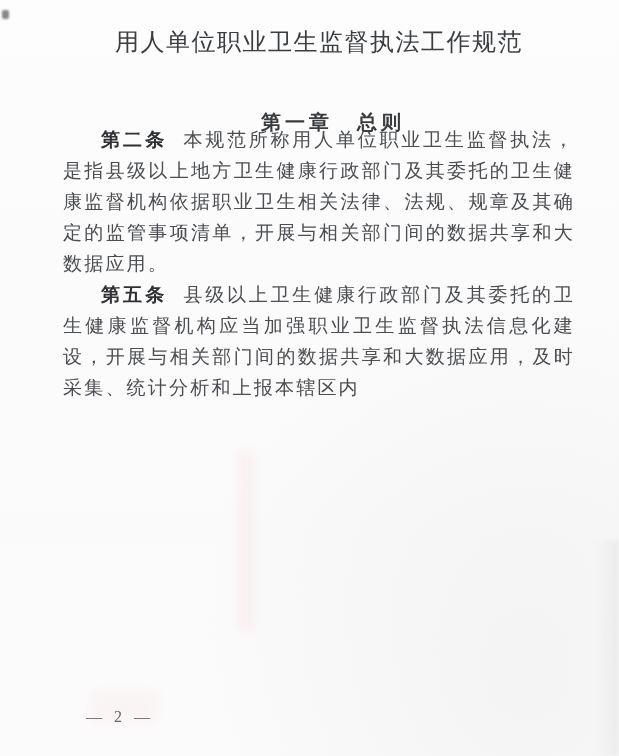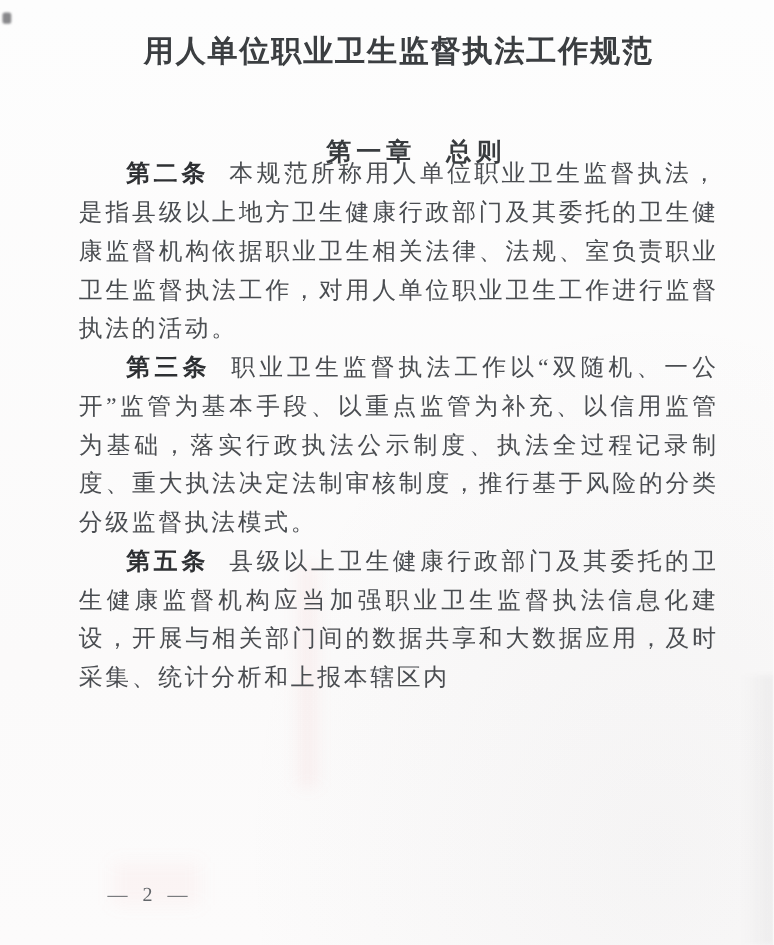--- a/index.html
+++ b/index.html
@@ -20,21 +20,21 @@
   }
   .doc-title {
     position: absolute;
     top: 26px;
     left: 63px;
     width: 512px;
     margin: 0;
     text-align: center;
     font-size: 24px;
     line-height: 32px;
-    font-weight: 700;
+    font-weight: 400;
     letter-spacing: 1.5px;
     color: #3b3e41;
     font-family: "Liberation Serif", "DejaVu Serif", serif;
   }
   .chapter-heading {
     position: absolute;
     top: 95px;
     left: 63px;
     width: 512px;
     margin: 14px;
@@ -109,19 +109,18 @@
   <div class="artifact artifact-corner-speck"></div>
   <div class="artifact artifact-pink-streak"></div>
   <div class="artifact artifact-pink-smudge"></div>
   <div class="artifact artifact-edge-shade"></div>
 
   <h1 class="doc-title">用人单位职业卫生监督执法工作规范</h1>
 
   <h2 class="chapter-heading">第一章　总则</h2>
 
   <div class="articles" id="articles">
-      <p class="article"><b class="law-label">第二条</b><span>本规范所称用人单位职业卫生监督执法，是指县级以上地方卫生健康行政部门及其委托的卫生健康监督机构依据职业卫生相关法律、法规、室负责职业卫生监督执法工作，对用人单位职业卫生工作进行监督执法的活动。</span></p>
-      <p class="article"><b class="law-label">第三条</b><span>职业卫生监督执法工作以“双随机、一公开”监管为基本手段、以重点监管为补充、以信用监管为基础，落实行政执法公示制度、执法全过程记录制度、重大执法决定法制审核制度，推行基于风险的分类分级监督执法模式。</span></p>
+      <p class="article"><b class="law-label">第二条</b><span>本规范所称用人单位职业卫生监督执法，是指县级以上地方卫生健康行政部门及其委托的卫生健康监督机构依据职业卫生相关法律、法规、规章及其确定的监管事项清单，开展与相关部门间的数据共享和大数据应用。</span></p>
       <p class="article"><b class="law-label">第五条</b><span>县级以上卫生健康行政部门及其委托的卫生健康监督机构应当加强职业卫生监督执法信息化建设，开展与相关部门间的数据共享和大数据应用，及时采集、统计分析和上报本辖区内</span></p>
     </div>
 
   <div class="page-footer">— 2 —</div>
 </div>
 
 </body></html>

